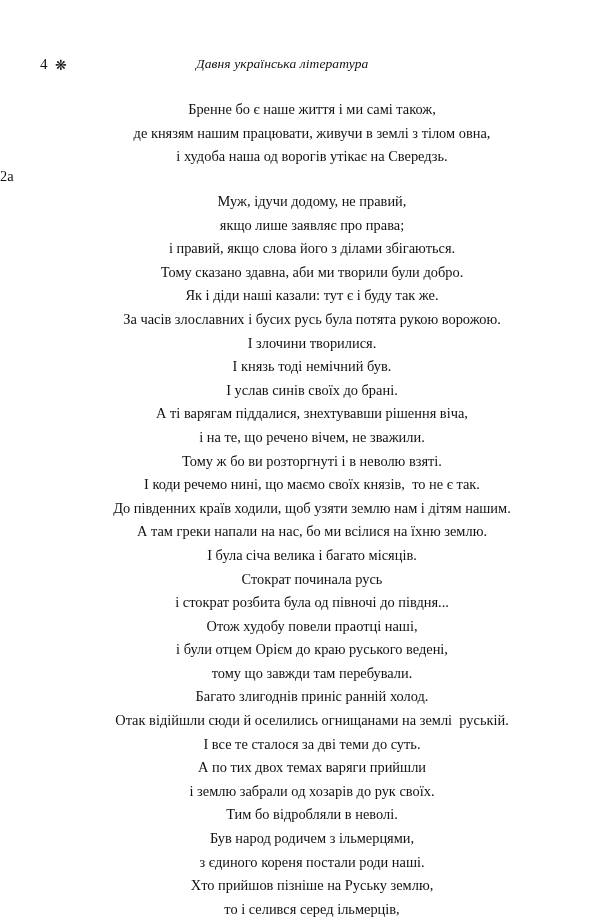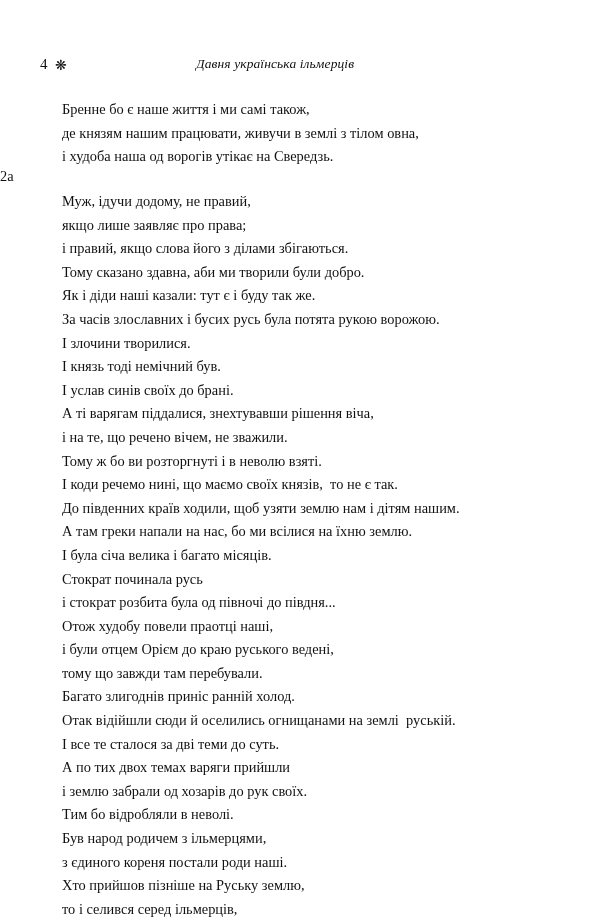--- a/index.html
+++ b/index.html
@@ -50,20 +50,21 @@
     font-size: 13.5px;
     font-style: italic;
     font-family: "Liberation Serif", serif;
     color: #111111;
     letter-spacing: 0.1px;
   }
   .block {
     position: absolute;
     left: 62px;
     width: 500px;
+    text-align: center;
   }
   .block p {
     margin: 0;
     font-size: 14.4px;
     line-height: 23.6px;
     white-space: pre;
     font-family: "Liberation Serif", serif;
     color: #111111;
   }
   #stanza-intro {
@@ -84,21 +85,21 @@
   }
 </style>
 </head>
 <body>
 
 <div class="page">
 
   <div class="header">
     <span class="folio">4</span>
     <span class="folio-orn">❋</span>
-    <span class="running-title">Давня українська ільмерців</span>
+    <span class="running-title">Давня українська література</span>
   </div>
 
   <div class="block" id="stanza-intro">
     <p>Бренне бо є наше життя і ми самі також,
 де князям нашим працювати, живучи в землі з тілом овна,
 і худоба наша од ворогів утікає на Свередзь.</p>
   </div>
 
   <div class="section-number">2а</div>
 

